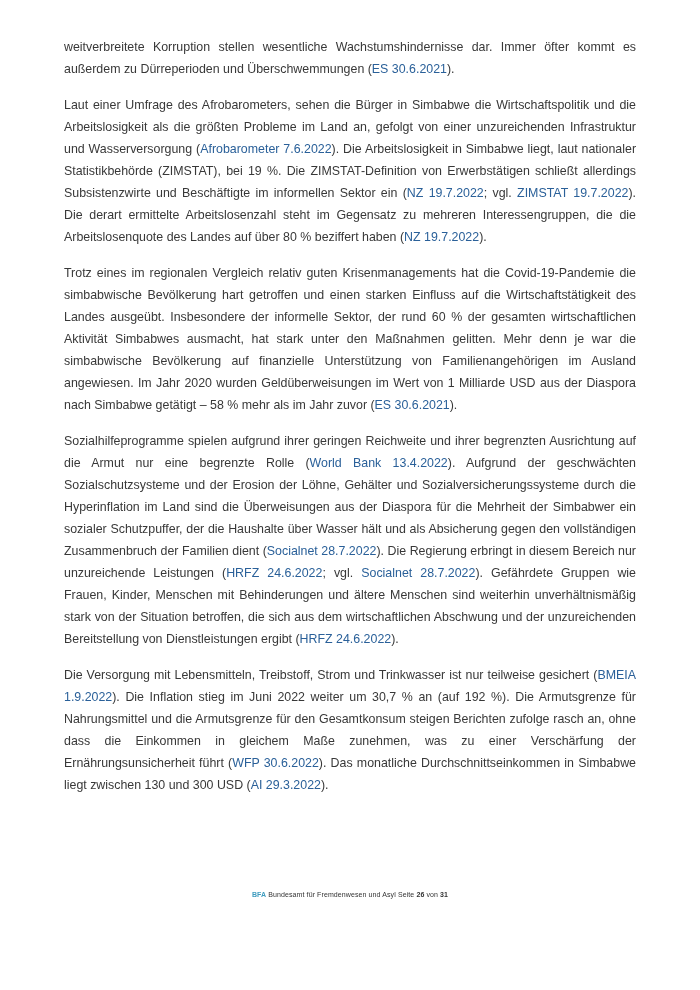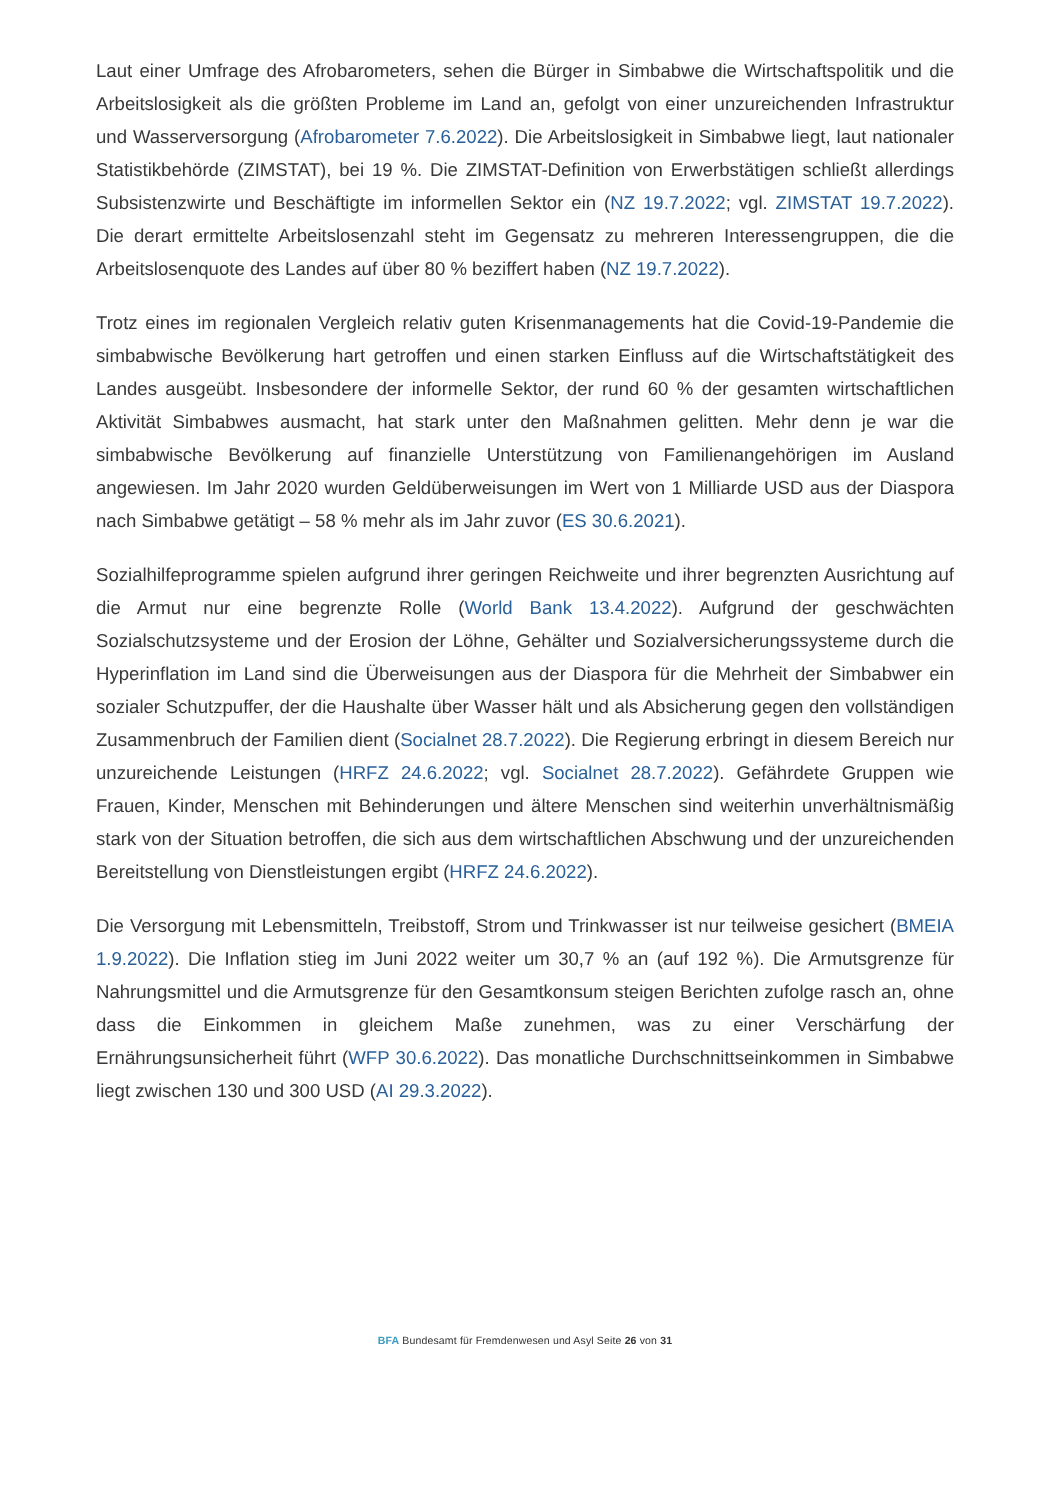--- a/index.html
+++ b/index.html
@@ -51,20 +51,21 @@
     color: var(--footer-accent, #3e9cbf);
     font-weight: bold;
   }
   .f-num { font-weight: bold; }
 </style>
 </head>
 <body>
 
 <div class="page">
   <div class="content">
+      <p class="para"><span class="body-text">weitverbreitete Korruption stellen wesentliche Wachstumshindernisse dar. Immer öfter kommt es außerdem zu Dürreperioden und Überschwemmungen (</span><a class="citation" href="#">ES 30.6.2021</a><span class="body-text">).</span></p>
       <p class="para"><span class="body-text">Laut einer Umfrage des Afrobarometers, sehen die Bürger in Simbabwe die Wirtschaftspolitik und die Arbeitslosigkeit als die größten Probleme im Land an, gefolgt von einer unzureichenden Infrastruktur und Wasserversorgung (</span><a class="citation" href="#">Afrobarometer 7.6.2022</a><span class="body-text">). Die Arbeitslosigkeit in Simbabwe liegt, laut nationaler Statistikbehörde (ZIMSTAT), bei 19 %. Die ZIMSTAT-Definition von Erwerbstätigen schließt allerdings Subsistenzwirte und Beschäftigte im informellen Sektor ein (</span><a class="citation" href="#">NZ 19.7.2022</a><span class="body-text">; vgl. </span><a class="citation" href="#">ZIMSTAT 19.7.2022</a><span class="body-text">). Die derart ermittelte Arbeitslosenzahl steht im Gegensatz zu mehreren Interessengruppen, die die Arbeitslosenquote des Landes auf über 80 % beziffert haben (</span><a class="citation" href="#">NZ 19.7.2022</a><span class="body-text">).</span></p>
       <p class="para"><span class="body-text">Trotz eines im regionalen Vergleich relativ guten Krisenmanagements hat die Covid-19-Pandemie die simbabwische Bevölkerung hart getroffen und einen starken Einfluss auf die Wirtschaftstätigkeit des Landes ausgeübt. Insbesondere der informelle Sektor, der rund 60 % der gesamten wirtschaftlichen Aktivität Simbabwes ausmacht, hat stark unter den Maßnahmen gelitten. Mehr denn je war die simbabwische Bevölkerung auf finanzielle Unterstützung von Familienangehörigen im Ausland angewiesen. Im Jahr 2020 wurden Geldüberweisungen im Wert von 1 Milliarde USD aus der Diaspora nach Simbabwe getätigt – 58 % mehr als im Jahr zuvor (</span><a class="citation" href="#">ES 30.6.2021</a><span class="body-text">).</span></p>
       <p class="para"><span class="body-text">Sozialhilfeprogramme spielen aufgrund ihrer geringen Reichweite und ihrer begrenzten Ausrichtung auf die Armut nur eine begrenzte Rolle (</span><a class="citation" href="#">World Bank 13.4.2022</a><span class="body-text">). Aufgrund der geschwächten Sozialschutzsysteme und der Erosion der Löhne, Gehälter und Sozialversicherungssysteme durch die Hyperinflation im Land sind die Überweisungen aus der Diaspora für die Mehrheit der Simbabwer ein sozialer Schutzpuffer, der die Haushalte über Wasser hält und als Absicherung gegen den vollständigen Zusammenbruch der Familien dient (</span><a class="citation" href="#">Socialnet 28.7.2022</a><span class="body-text">). Die Regierung erbringt in diesem Bereich nur unzureichende Leistungen (</span><a class="citation" href="#">HRFZ 24.6.2022</a><span class="body-text">; vgl. </span><a class="citation" href="#">Socialnet 28.7.2022</a><span class="body-text">). Gefährdete Gruppen wie Frauen, Kinder, Menschen mit Behinderungen und ältere Menschen sind weiterhin unverhältnismäßig stark von der Situation betroffen, die sich aus dem wirtschaftlichen Abschwung und der unzureichenden Bereitstellung von Dienstleistungen ergibt (</span><a class="citation" href="#">HRFZ 24.6.2022</a><span class="body-text">).</span></p>
       <p class="para"><span class="body-text">Die Versorgung mit Lebensmitteln, Treibstoff, Strom und Trinkwasser ist nur teilweise gesichert (</span><a class="citation" href="#">BMEIA 1.9.2022</a><span class="body-text">). Die Inflation stieg im Juni 2022 weiter um 30,7 % an (auf 192 %). Die Armutsgrenze für Nahrungsmittel und die Armutsgrenze für den Gesamtkonsum steigen Berichten zufolge rasch an, ohne dass die Einkommen in gleichem Maße zunehmen, was zu einer Verschärfung der Ernährungsunsicherheit führt (</span><a class="citation" href="#">WFP 30.6.2022</a><span class="body-text">). Das monatliche Durchschnittseinkommen in Simbabwe liegt zwischen 130 und 300 USD (</span><a class="citation" href="#">AI 29.3.2022</a><span class="body-text">).</span></p>
     </div>
   <div class="footer">
     <span class="f-abbr">BFA</span>
     <span class="f-text">Bundesamt für Fremdenwesen und Asyl</span>
     <span class="f-text">Seite</span>
     <span class="f-num">26</span>

